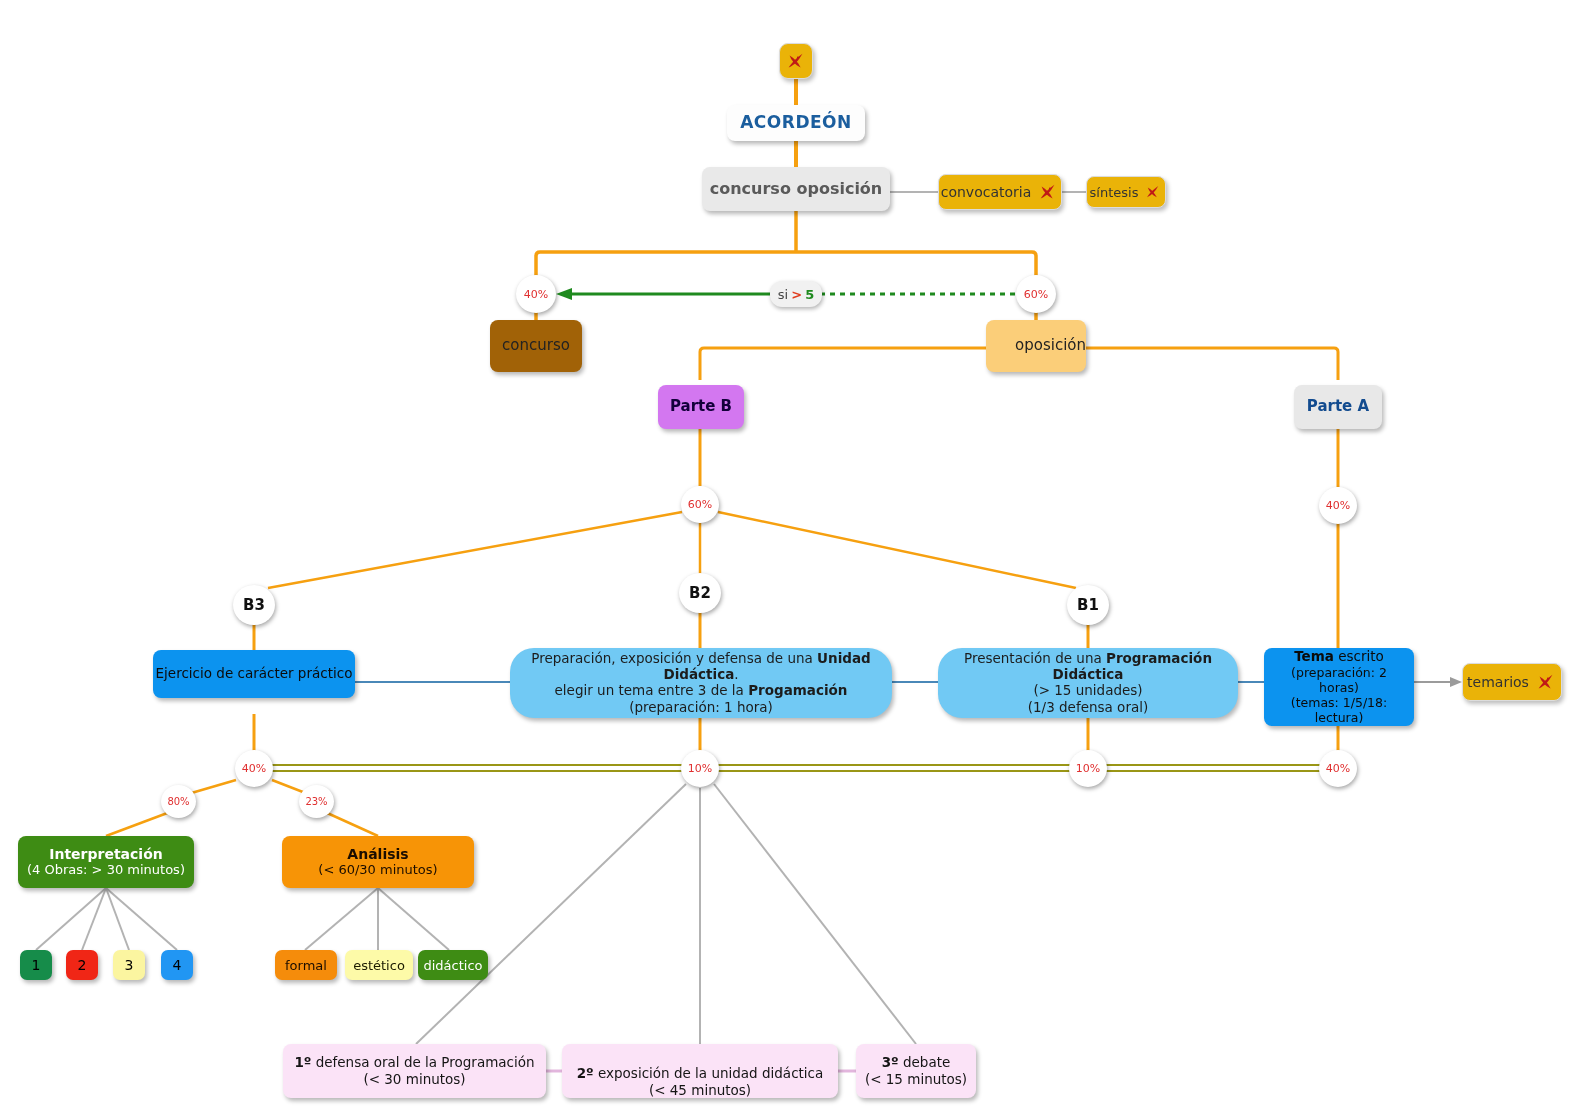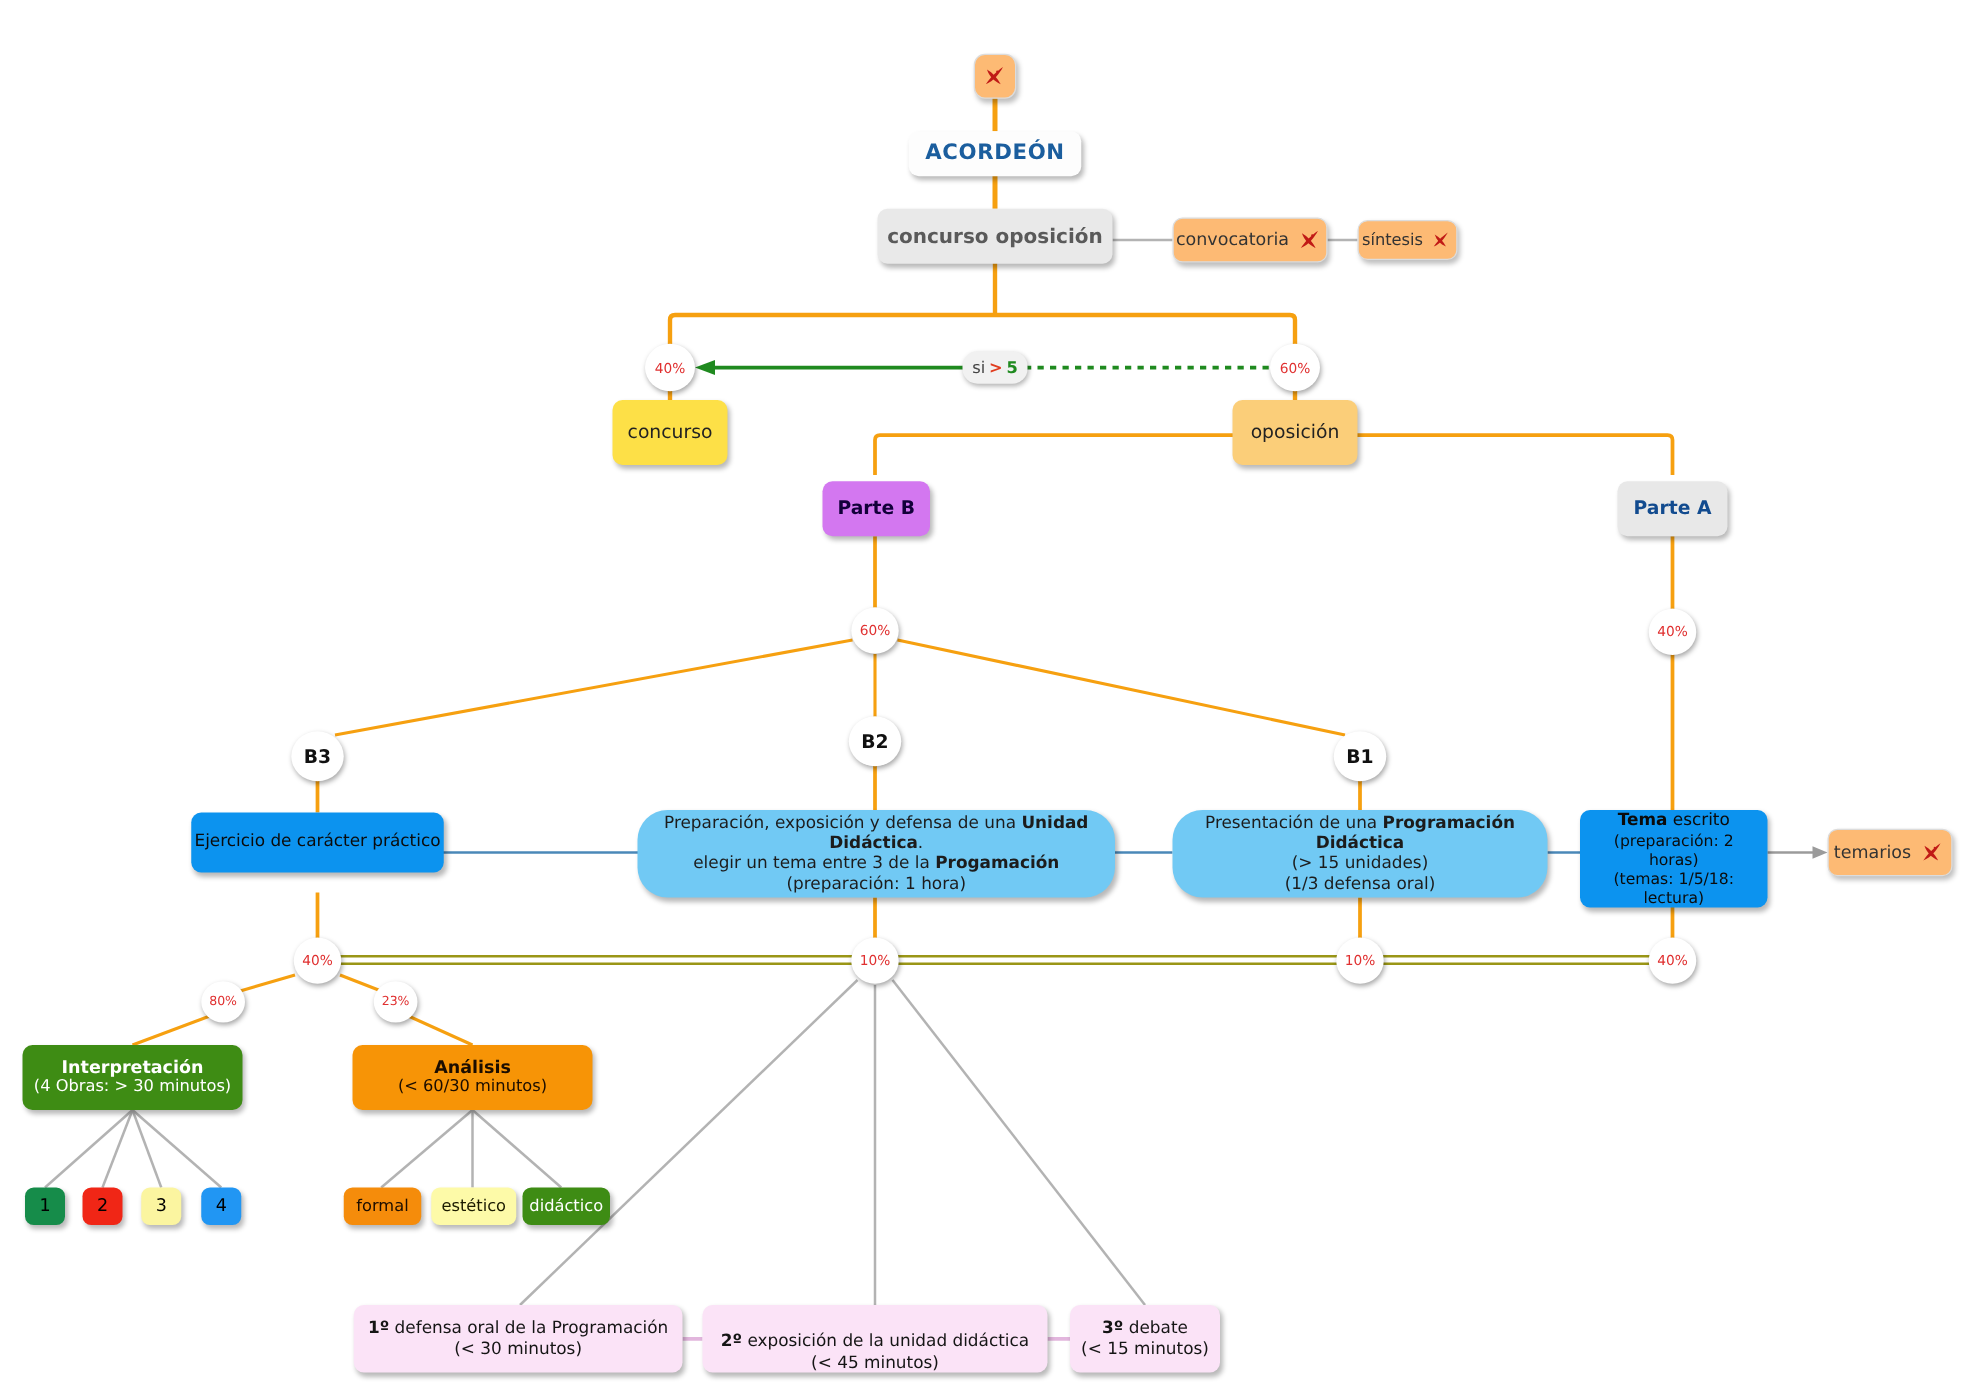--- a/index.html
+++ b/index.html
@@ -20,30 +20,30 @@
   .bubble.big{font-size:15px;color:#111;font-weight:bold;}
 
   .pill{position:absolute;box-sizing:border-box;display:flex;align-items:center;justify-content:center;
         background:#f1f1f1;border-radius:12px;box-shadow:1px 2px 4px rgba(0,0,0,.3);
         font-size:13px;}
   .pill .si{color:#444;}
   .pill .gt{color:#e03c1e;font-weight:bold;padding:0 3px;}
   .pill .n5{color:#1f8a1f;font-weight:bold;}
 
   .white-box{position:absolute;box-sizing:border-box;display:flex;align-items:center;justify-content:center;
-             gap:6px;background:#fdba74;border:1px solid #dcdcdc;border-radius:8px;
+             gap:6px;background:#eab308;border:1px solid #dcdcdc;border-radius:8px;
              box-shadow:2px 3px 4px rgba(0,0,0,.25);font-size:14px;color:#333;}
 
   .pdf{display:inline-block;width:22px;height:22px;flex:0 0 22px;}
 
   
   .t-acordeon{background:#fdfdfd;color:#1b5e9e;font-weight:bold;font-size:17px;letter-spacing:.5px;}
   .t-concop{background:#e9e9e9;color:#5a5a5a;font-weight:bold;font-size:16px;}
-  .t-concurso{background:#fde047;color:#222;font-size:15px;}
-  .t-oposicion{background:#fbce79;color:#222;font-size:15px;}
+  .t-concurso{background:#a16207;color:#222;font-size:15px;}
+  .t-oposicion{background:#fbce79;color:#222;font-size:15px;align-items:flex-end;}
   .t-parteB{background:#d377f0;color:#12003a;font-weight:bold;font-size:15px;}
   .t-parteA{background:#e8e8e8;color:#124b8f;font-weight:bold;font-size:15px;}
   .t-blue{background:#71c9f4;color:#1c1c1c;font-size:13.5px;border-radius:24px;}
   .t-blue-dark{background:#0c93ef;color:#0b0b0b;font-size:13.5px;}
   .t-green{background:#3e8c14;color:#0a1a00;font-size:13.5px;}
   .t-orange{background:#f79406;color:#1b0d00;font-size:13.5px;align-items:center;}
   .t-pink{background:#fbe3f7;color:#151515;font-size:13.5px;}
   .t-sm{font-size:14px;border-radius:7px;}
   .t-n1{background:#168c4a;color:#000;}
   .t-n2{background:#f02616;color:#000;}

